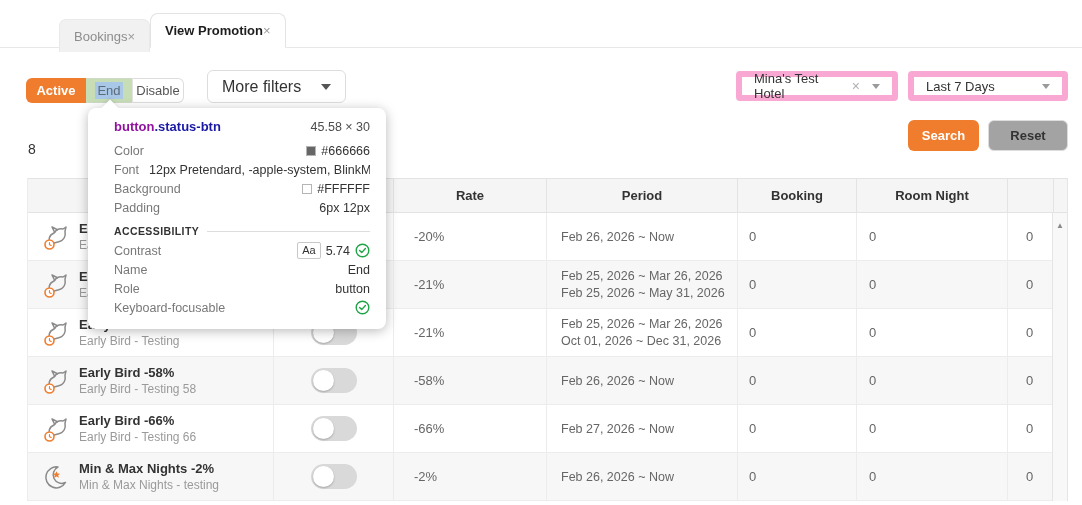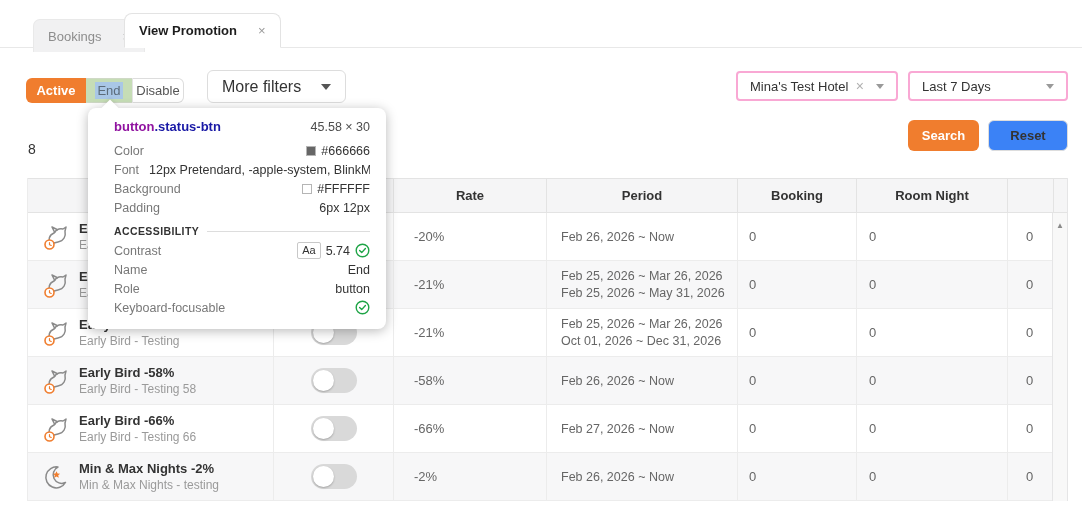--- a/index.html
+++ b/index.html
@@ -1,44 +1,44 @@
 <!DOCTYPE html>
 <html><head>
 <meta charset="utf-8">
 <style>
   * { margin:0; padding:0; box-sizing:border-box; }
   html,body { width:1082px; height:505px; background:#fff; font-family:"Liberation Sans", sans-serif; overflow:hidden; }
   .screen { position:relative; width:1082px; height:505px; background:#fff; }
 
   
   .tabbar { position:absolute; left:0; top:0; width:1082px; height:48px; border-bottom:1px solid #e8e8e8; background:#fff; }
-  .tab { position:absolute; display:flex; align-items:center; gap:21px; padding:16px 14px; font-size:13px; cursor:default; }
+  .tab { position:absolute; display:flex; align-items:center; gap:0; padding:16px 14px; font-size:13px; cursor:default;margin-left:26px; }
   .tab-inactive { left:33px; top:19px; height:29px; background:#f1f1f2; border:1px solid #e9e9e9; border-bottom:none; border-radius:7px 7px 0 0; color:#8d8d8d; }
   .tab-active { left:124px; top:13px; height:35px; background:#fff; border:1px solid #e3e3e3; border-bottom:1px solid #fff; border-radius:8px 8px 0 0; color:#1d1d1d; font-weight:bold; z-index:2; }
   .tab .x { color:#9a9a9a; font-size:13px; font-weight:normal; }
 
   
   .btn { display:inline-flex; align-items:center; justify-content:center; font-size:13px; cursor:default;margin-top:8px; }
   .status-group { position:absolute; left:26px; top:70px; height:33px; display:flex; }
   .btn-active { width:60px; background:#f07d2e; color:#fff; font-weight:bold; border-radius:6px 0 0 6px; }
   .btn-end { width:46px; background:#c6ddb6; color:#5b6b7a; border-top:1px solid #cfd9c6; border-bottom:1px solid #cfd9c6; }
   .btn-end .chip { background:#a9c7e6; padding:1px 2px; }
   .btn-disable { width:52px; background:#fff; color:#555; border:1px solid #ddd; border-left:1px solid #e4e4e4; border-radius:0 6px 6px 0; }
   .btn-more { position:absolute; left:207px; top:70px; width:139px; height:33px; background:#fff; border:1px solid #ddd; border-radius:6px; color:#333; justify-content:space-between; padding:0 14px; display:flex; align-items:center; }
   .caret { width:0; height:0; border-left:5px solid transparent; border-right:5px solid transparent; border-top:6px solid #555; }
   .caret-sm { border-left-width:4px; border-right-width:4px; border-top-width:5px; border-top-color:#9a9a9a; }
 
-  .select { position:absolute; height:30px; background:#fff; border:2px solid #f9a8d4; border-radius:4px; display:flex; align-items:center; font-size:13px; color:#333; padding:0 12px; }
+  .select { position:absolute; height:30px; background:#fff; border:6px solid #f9a8d4; border-radius:4px; display:flex; align-items:center; font-size:13px; color:#333; padding:0 12px; }
   .sel-hotel { left:736px; top:71px; width:162px; }
   .sel-date  { left:908px; top:71px; width:160px;gap:36px; }
   .select .grow { flex:1; }
   .select .clear { color:#b0b0b0; font-size:14px; margin-right:12px; }
 
   .btn-search { position:absolute; left:908px; top:112px; width:71px; height:31px; background:#f07d2e; color:#fff; font-weight:bold; border-radius:6px; }
-  .btn-reset  { position:absolute; left:988px; top:112px; width:80px; height:31px; background:#3b82f6; border:1px solid #ddd; color:#333; font-weight:bold; border-radius:6px; }
+  .btn-reset  { position:absolute; left:988px; top:112px; width:80px; height:31px; background:#a3a3a3; border:1px solid #ddd; color:#333; font-weight:bold; border-radius:6px; }
 
   .count { position:absolute; left:28px; top:141px; font-size:14px; color:#333; }
 
   
   .table { position:absolute; left:27px; top:178px; width:1041px; height:323px; border-left:1px solid #ececec; border-right:1px solid #e5e5e6; font-size:13px; }
   .thead { display:grid; grid-template-columns:246px 120px 153px 191px 119px 151px 46px 15px; height:35px; background:#f5f5f6; border-top:1px solid #e3e3e3; border-bottom:1px solid #e3e3e3; }
   .th { display:flex; align-items:center; justify-content:center; font-weight:bold; color:#333; border-right:1px solid #e3e3e3; }
   .th:last-child { border-right:none; }
   .tbody { position:absolute; left:0; top:35px; width:1026px; }
   .trow { display:grid; grid-template-columns:246px 120px 153px 191px 119px 151px 46px; height:48px; border-bottom:1px solid #ececec; background:#fff; }

